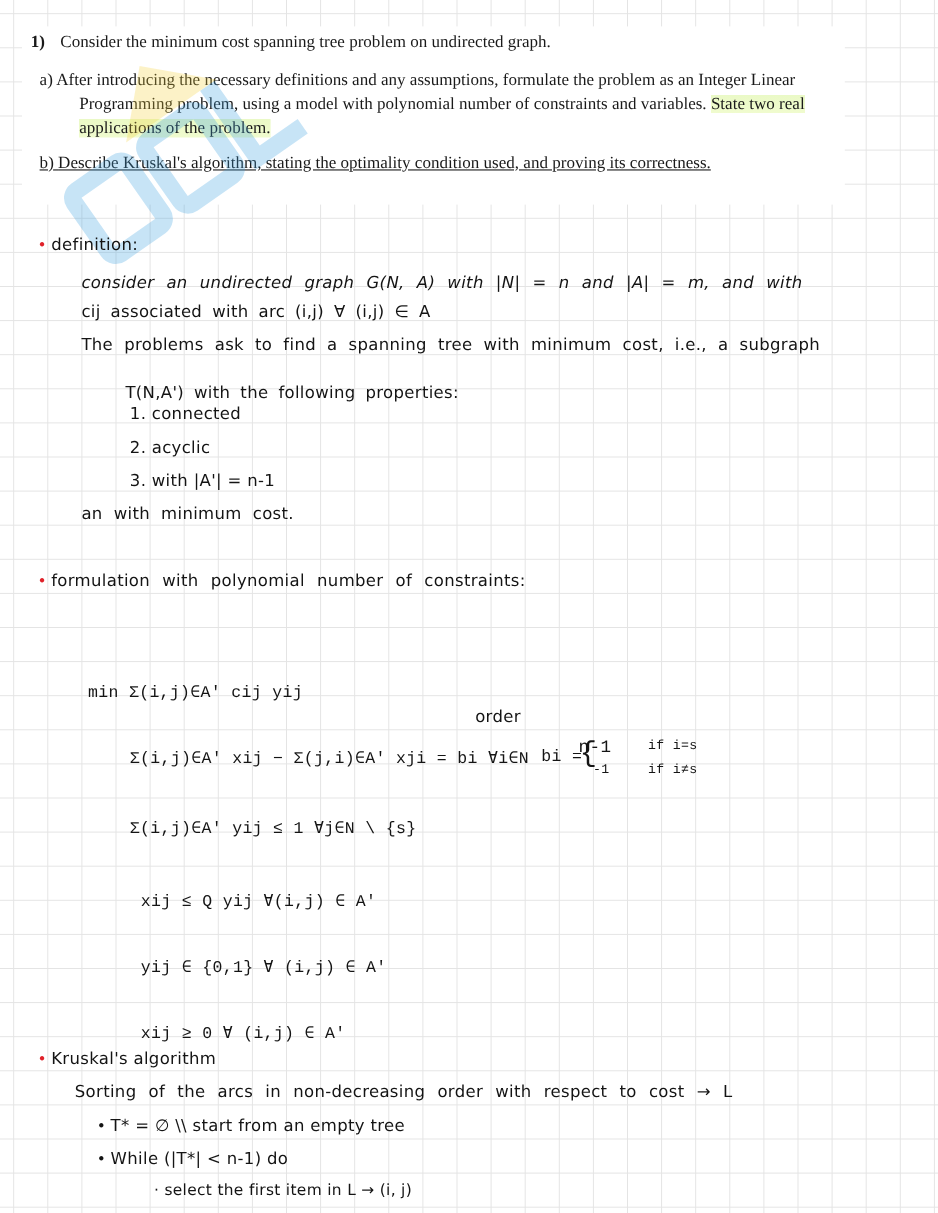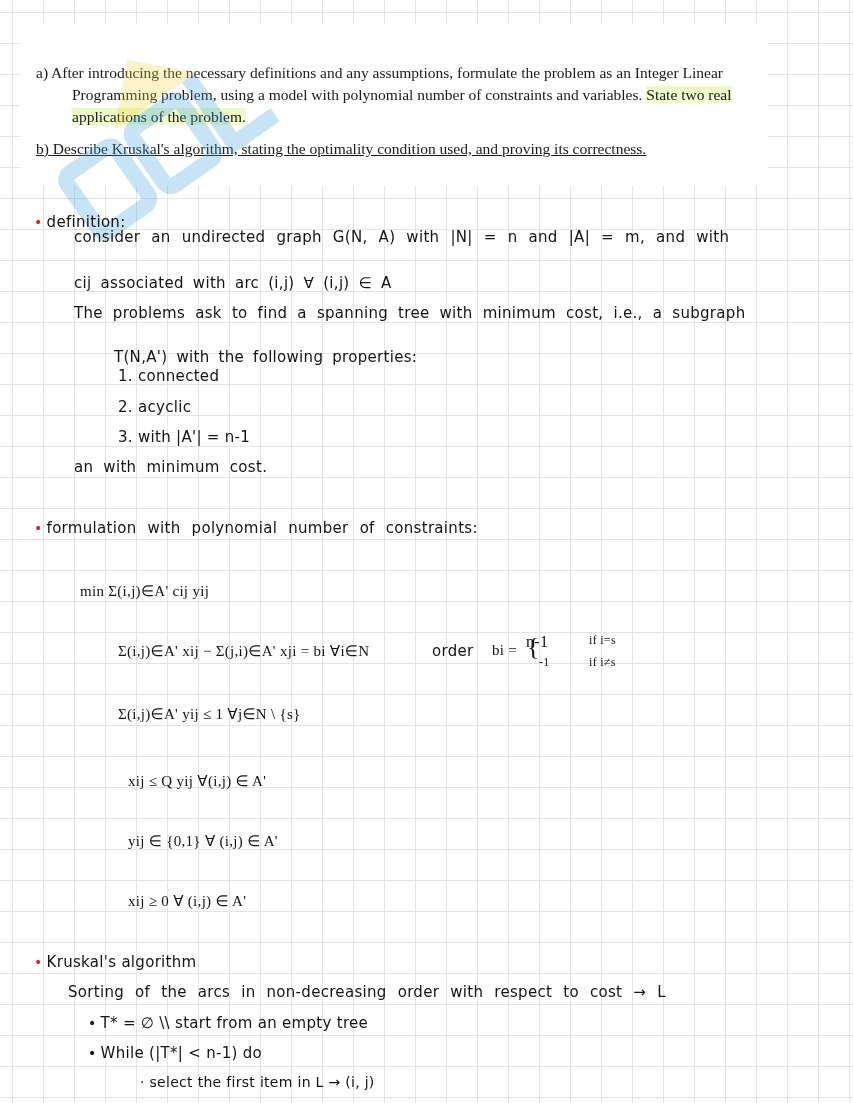--- a/index.html
+++ b/index.html
@@ -28,26 +28,30 @@
   .hl { background:linear-gradient(to bottom, rgba(220,245,160,0.6), rgba(235,250,190,0.75)); }
   .watermark {
     position:absolute; left:40px; top:30px; width:300px; height:240px;
     pointer-events:none; opacity:0.28;
   }
   .hw {
     position:absolute; font-family:"DejaVu Sans", sans-serif;
     font-size:15px; color:#141414; white-space:nowrap; letter-spacing:0.3px;
   }
   .bullet { color:#e0222a; font-size:14px; margin-right:4px; }
-  .math { font-family:Liberation Serif, serif; }
+  .math { font-family:Liberation Mono, monospace;margin-top:38px; }
 </style>
 </head>
 <body>
 
 <div class="printed">
+  <div class="q">
+    <span class="qnum">1)</span>
+    <span>Consider the minimum cost spanning tree problem on undirected graph.</span>
+  </div>
   <div class="pa">
     <span class="hang">
       <span>a)</span>
       <span>After introducing the necessary definitions and any assumptions, formulate the problem as an Integer Linear Programming problem, using a model with polynomial number of constraints and variables.</span>
       <span class="hl">State two real applications of the problem.</span>
     </span>
   </div>
   <div class="pb">
     <span class="hang">
       <span>b)</span>
@@ -61,21 +65,21 @@
     <rect x="30" y="70" width="60" height="70" rx="8" fill="none" stroke="#3aa0e0" stroke-width="16"></rect>
     <rect x="110" y="70" width="60" height="70" rx="8" fill="none" stroke="#3aa0e0" stroke-width="16"></rect>
     <path d="M190 60 L190 140 L240 140" fill="none" stroke="#3aa0e0" stroke-width="16"></path>
     <polygon points="150,10 200,60 100,60" fill="#f5d23a"></polygon>
   </g>
 </svg>
 
 <div class="hw" style="left:34px; top:213px;text-align:center;">
   <span class="bullet">•</span><span>definition:</span>
 </div>
-<div class="hw" style="left:74px; top:228px; word-spacing:6px;">consider an undirected graph G(N, A) with |N| = n and |A| = m, and with</div>
+<div class="hw" style="left:74px; top:248px; word-spacing:6px;font-style:italic;">consider an undirected graph G(N, A) with |N| = n and |A| = m, and with</div>
 <div class="hw" style="left:74px; top:274px; word-spacing:4px;">cij associated with arc (i,j) ∀ (i,j) ∈ A</div>
 <div class="hw" style="left:74px; top:304px; word-spacing:5px;">The problems ask to find a spanning tree with minimum cost, i.e., a subgraph</div>
 <div class="hw" style="left:74px; top:348px; word-spacing:4px;padding-left:40px;">T(N,A') with the following properties:</div>
 <div class="hw" style="left:118px; top:367px;">1. connected</div>
 <div class="hw" style="left:118px; top:398px;">2. acyclic</div>
 <div class="hw" style="left:118px; top:428px;">3. with |A'| = n-1</div>
 <div class="hw" style="left:74px; top:458px; word-spacing:5px;">an with minimum cost.</div>
 
 <div class="hw" style="left:34px; top:519px; word-spacing:6px;">
   <span class="bullet">•</span><span>formulation with polynomial number of constraints:</span>

